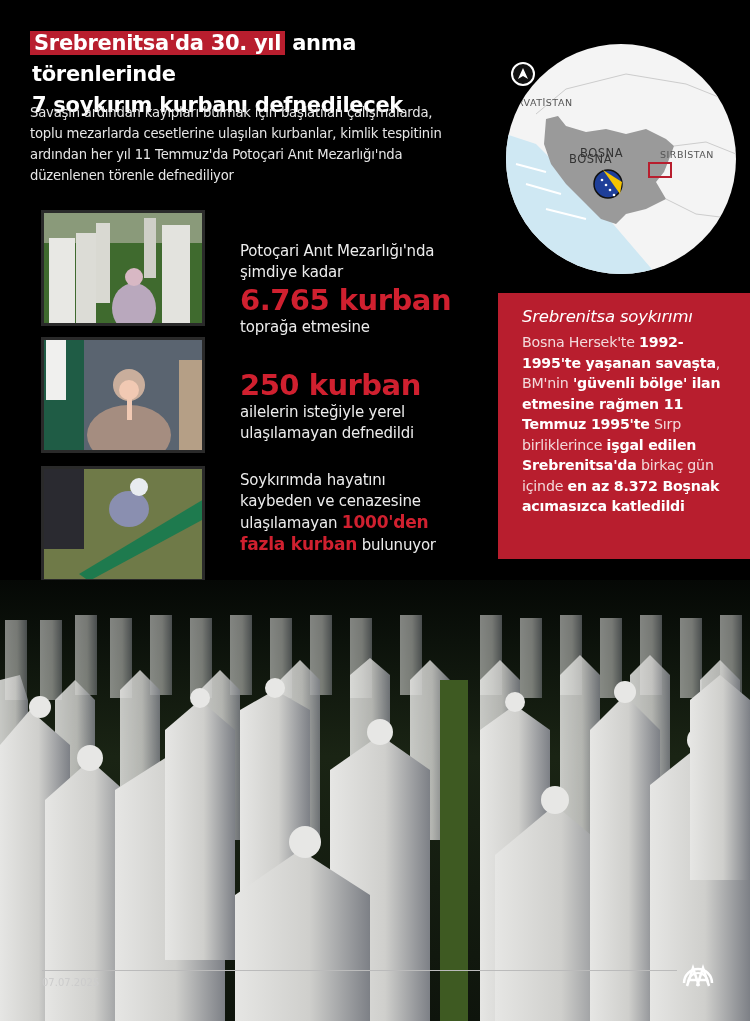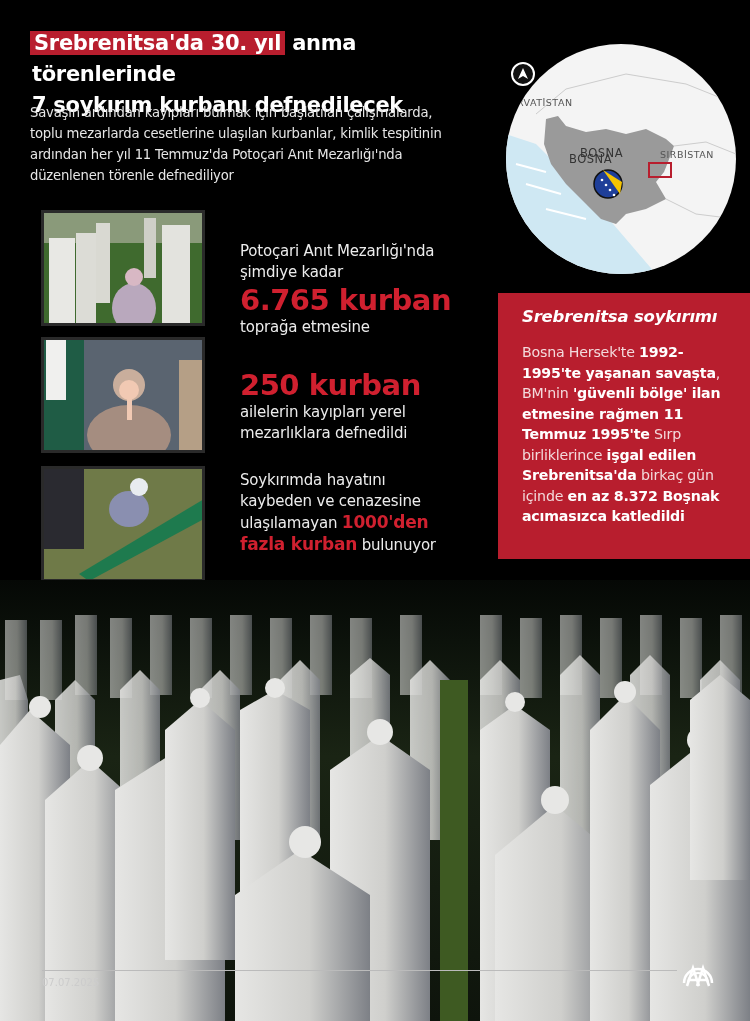--- a/index.html
+++ b/index.html
@@ -20,21 +20,21 @@
   .photo { position: absolute; left: 41px; width: 164px; border: 3px solid #2a2a2a; overflow: hidden; }
   .photo svg { display:block; }
 
   
   .stat { position: absolute; left: 240px; width: 240px; font-size: 15px; line-height: 21px; color: #ececec; letter-spacing: -0.2px; }
   .big { color: #d0202f; font-weight: bold; font-size: 29px; line-height: 34px; letter-spacing: -0.5px; }
   .red { color: #d0202f; font-weight: bold; font-size: 17px; }
 
   
   .panel { position: absolute; left: 498px; top: 293px; width: 252px; height: 266px; background: #b81e2e; padding: 14px 20px 0 24px; }
-  .panel h2 { font-style: italic; font-weight: bold; font-size: 16.5px; margin-bottom: 16px; letter-spacing: -0.2px; }
+  .panel h2 { font-style: italic; font-weight: normal; font-size: 16.5px; margin-bottom: 6px; letter-spacing: -0.2px; }
   .panel p { font-size: 14.2px; line-height: 20.5px; color: #f3dadc; letter-spacing: -0.2px; }
   .panel b { color: #fff; }
 
   
   .cemetery { position: absolute; left: 0; top: 580px; width: 750px; height: 441px; overflow: hidden;
     background: linear-gradient(180deg, #050805 0%, #0c120b 14%, #1a2414 40%, #0e140c 100%); }
   .footer-line { position: absolute; left: 42px; top: 970px; width: 635px; height: 1px; background: #bbb; }
   .date { position: absolute; left: 42px; top: 977px; font-size: 10px; color: #ccc; }
   .aa { position: absolute; left: 681px; top: 953px; width: 34px; height: 34px; }
 </style>
@@ -111,21 +111,21 @@
   </svg>
 </div>
 
 <div class="stat" style="top:241px;">
   <div style="width:220px;">Potoçari Anıt Mezarlığı'nda şimdiye kadar</div>
   <div class="big">6.765 kurban</div>
   <div>toprağa etmesine</div>
 </div>
 <div class="stat" style="top:368px;">
   <div class="big">250 kurban</div>
-  <div style="width:200px;">ailelerin kayıpları yerel mezarlıklara defnedildi</div>
+  <div style="width:200px;">ailelerin isteğiyle yerel ulaşılamayan defnedildi</div>
 </div>
 <div class="stat" style="top:470px;width:215px;">
   <span>Soykırımda hayatını kaybeden ve cenazesine ulaşılamayan</span>
   <span class="red">1000'den fazla kurban</span>
   <span>bulunuyor</span>
 </div>
 
 <div class="panel">
   <h2>Srebrenitsa soykırımı</h2>
   <p>

